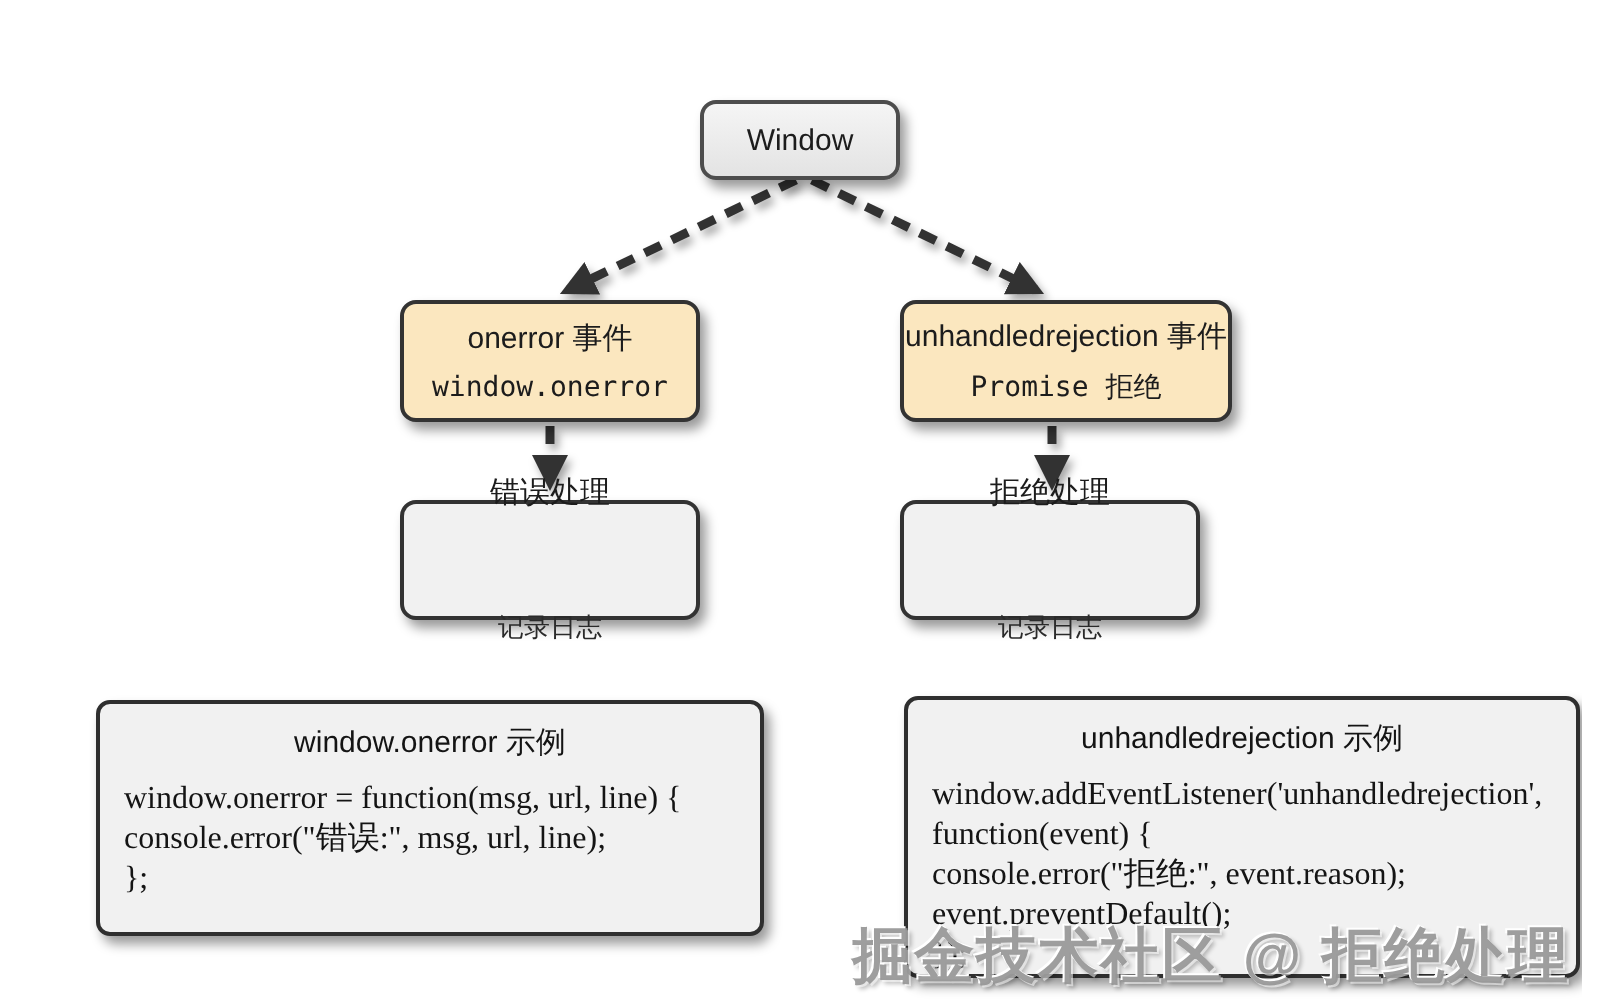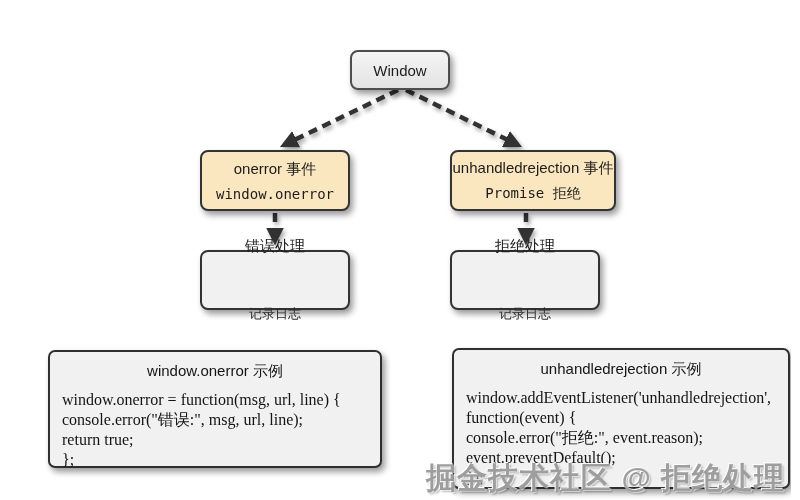--- a/index.html
+++ b/index.html
@@ -128,21 +128,20 @@
 
   <div class="node node-handler node-reject-handler">
     <span class="node-title">拒绝处理</span>
     <span class="node-sub">记录日志</span>
   </div>
 
   <div class="code-panel code-panel-left">
     <div class="code-title">window.onerror 示例</div>
     <div class="code-line">window.onerror = function(msg, url, line) {</div>
     <div class="code-line">console.error("错误:", msg, url, line);</div>
-    <div class="code-line">return true;</div>
     <div class="code-line">};</div>
   </div>
 
   <div class="code-panel code-panel-right">
     <div class="code-title">unhandledrejection 示例</div>
     <div class="code-line">window.addEventListener('unhandledrejection',</div>
     <div class="code-line">function(event) {</div>
     <div class="code-line">console.error("拒绝:", event.reason);</div>
     <div class="code-line">event.preventDefault();</div>
     <div class="code-line">});</div>

